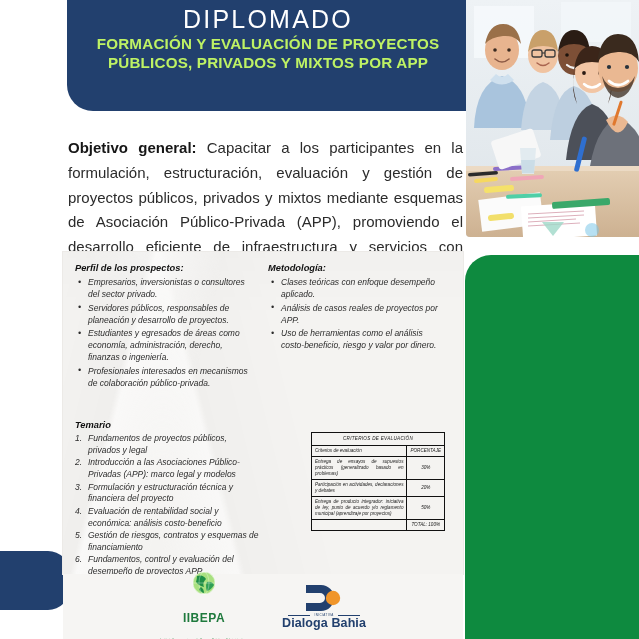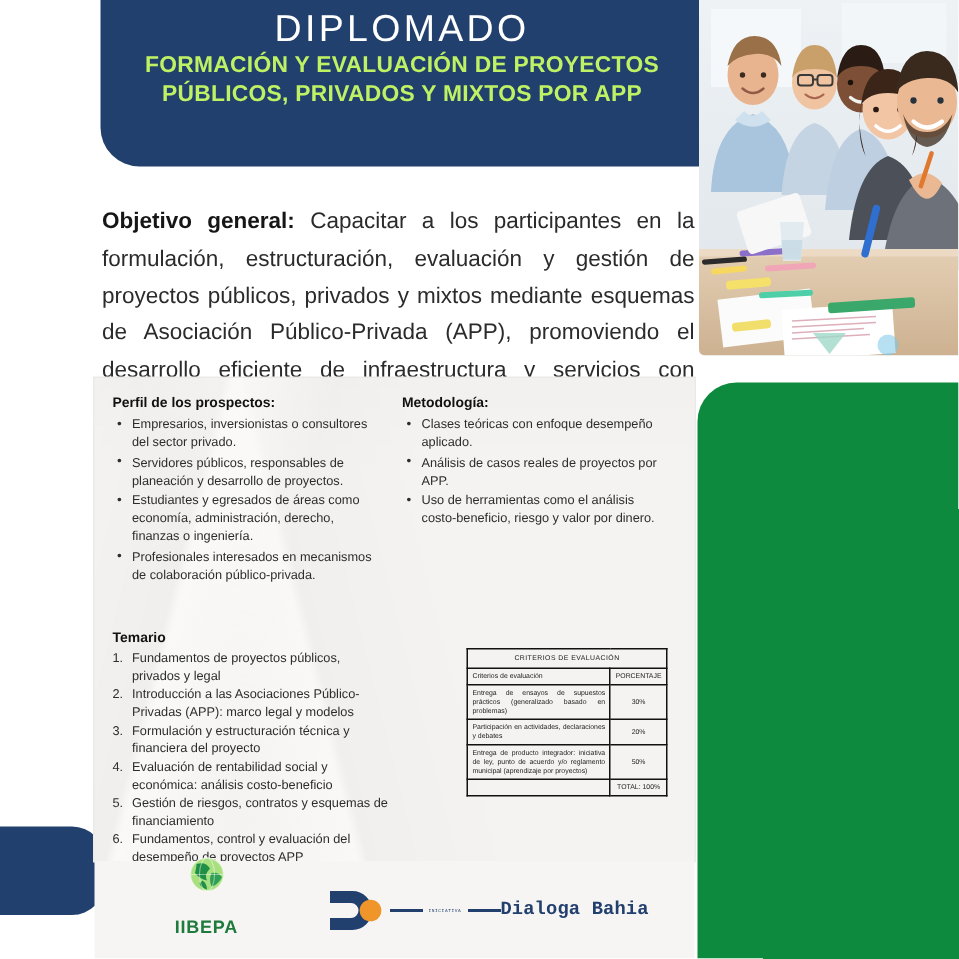--- a/index.html
+++ b/index.html
@@ -53,20 +53,21 @@
     font-size:15px; line-height:1.65; color:#2b2b2b; text-align:justify;
     z-index:5;
   }
   .objective b{ color:#161616; }
 
   
   .paper{
     position:absolute; left:63px; top:252px; width:400px; height:322px;
     background:#f4f3f1; z-index:6;
     box-shadow:0 0 0 1px #eceae7;
+    font-style:italic;
   }
   .paper .crease{
     position:absolute; inset:0; pointer-events:none; opacity:.55;
     background:
       linear-gradient(104deg, rgba(255,255,255,0) 0%, rgba(0,0,0,.035) 18%, rgba(255,255,255,.9) 19.5%, rgba(0,0,0,0) 34%),
       linear-gradient(256deg, rgba(255,255,255,0) 40%, rgba(0,0,0,.03) 62%, rgba(255,255,255,.8) 63.5%, rgba(255,255,255,0) 78%),
       linear-gradient(180deg, rgba(0,0,0,.02) 0%, rgba(255,255,255,0) 20%);
   }
 
   .cols{ position:relative; padding:11px 12px 0 12px; }
@@ -117,21 +118,21 @@
     background:#f6f5f3; z-index:6;
     display:flex; align-items:center; justify-content:center; gap:34px;
   }
   .logo-iibepa{ display:flex; flex-direction:column; align-items:center; gap:15px; }
   .logo-iibepa .word{
     font-size:12px; font-weight:bold; color:#1f7a3d; letter-spacing:.5px; line-height:1;
   }
   .logo-iibepa .tag{
     font-size:2.8px; color:#2d8b4b; letter-spacing:.2px; line-height:1.25; text-align:center;
   }
-  .logo-dialoga{ display:flex; flex-direction:row; align-items:center;font-family:Liberation Mono, monospace; }
+  .logo-dialoga{ display:flex; flex-direction:column; align-items:center; }
   .logo-dialoga .rowline{ display:flex; align-items:center; gap:4px; margin-top:1px; }
   .logo-dialoga .rule{ width:22px; height:1.4px; background:#22406e; }
   .logo-dialoga .pretitle{ font-size:3px; color:#22406e; letter-spacing:.4px; line-height:1; }
   .logo-dialoga .word{
     font-size:12.5px; font-weight:bold; color:#22406e; letter-spacing:.1px; line-height:1.05;
   }
 </style>
 </head>
 <body>
 

